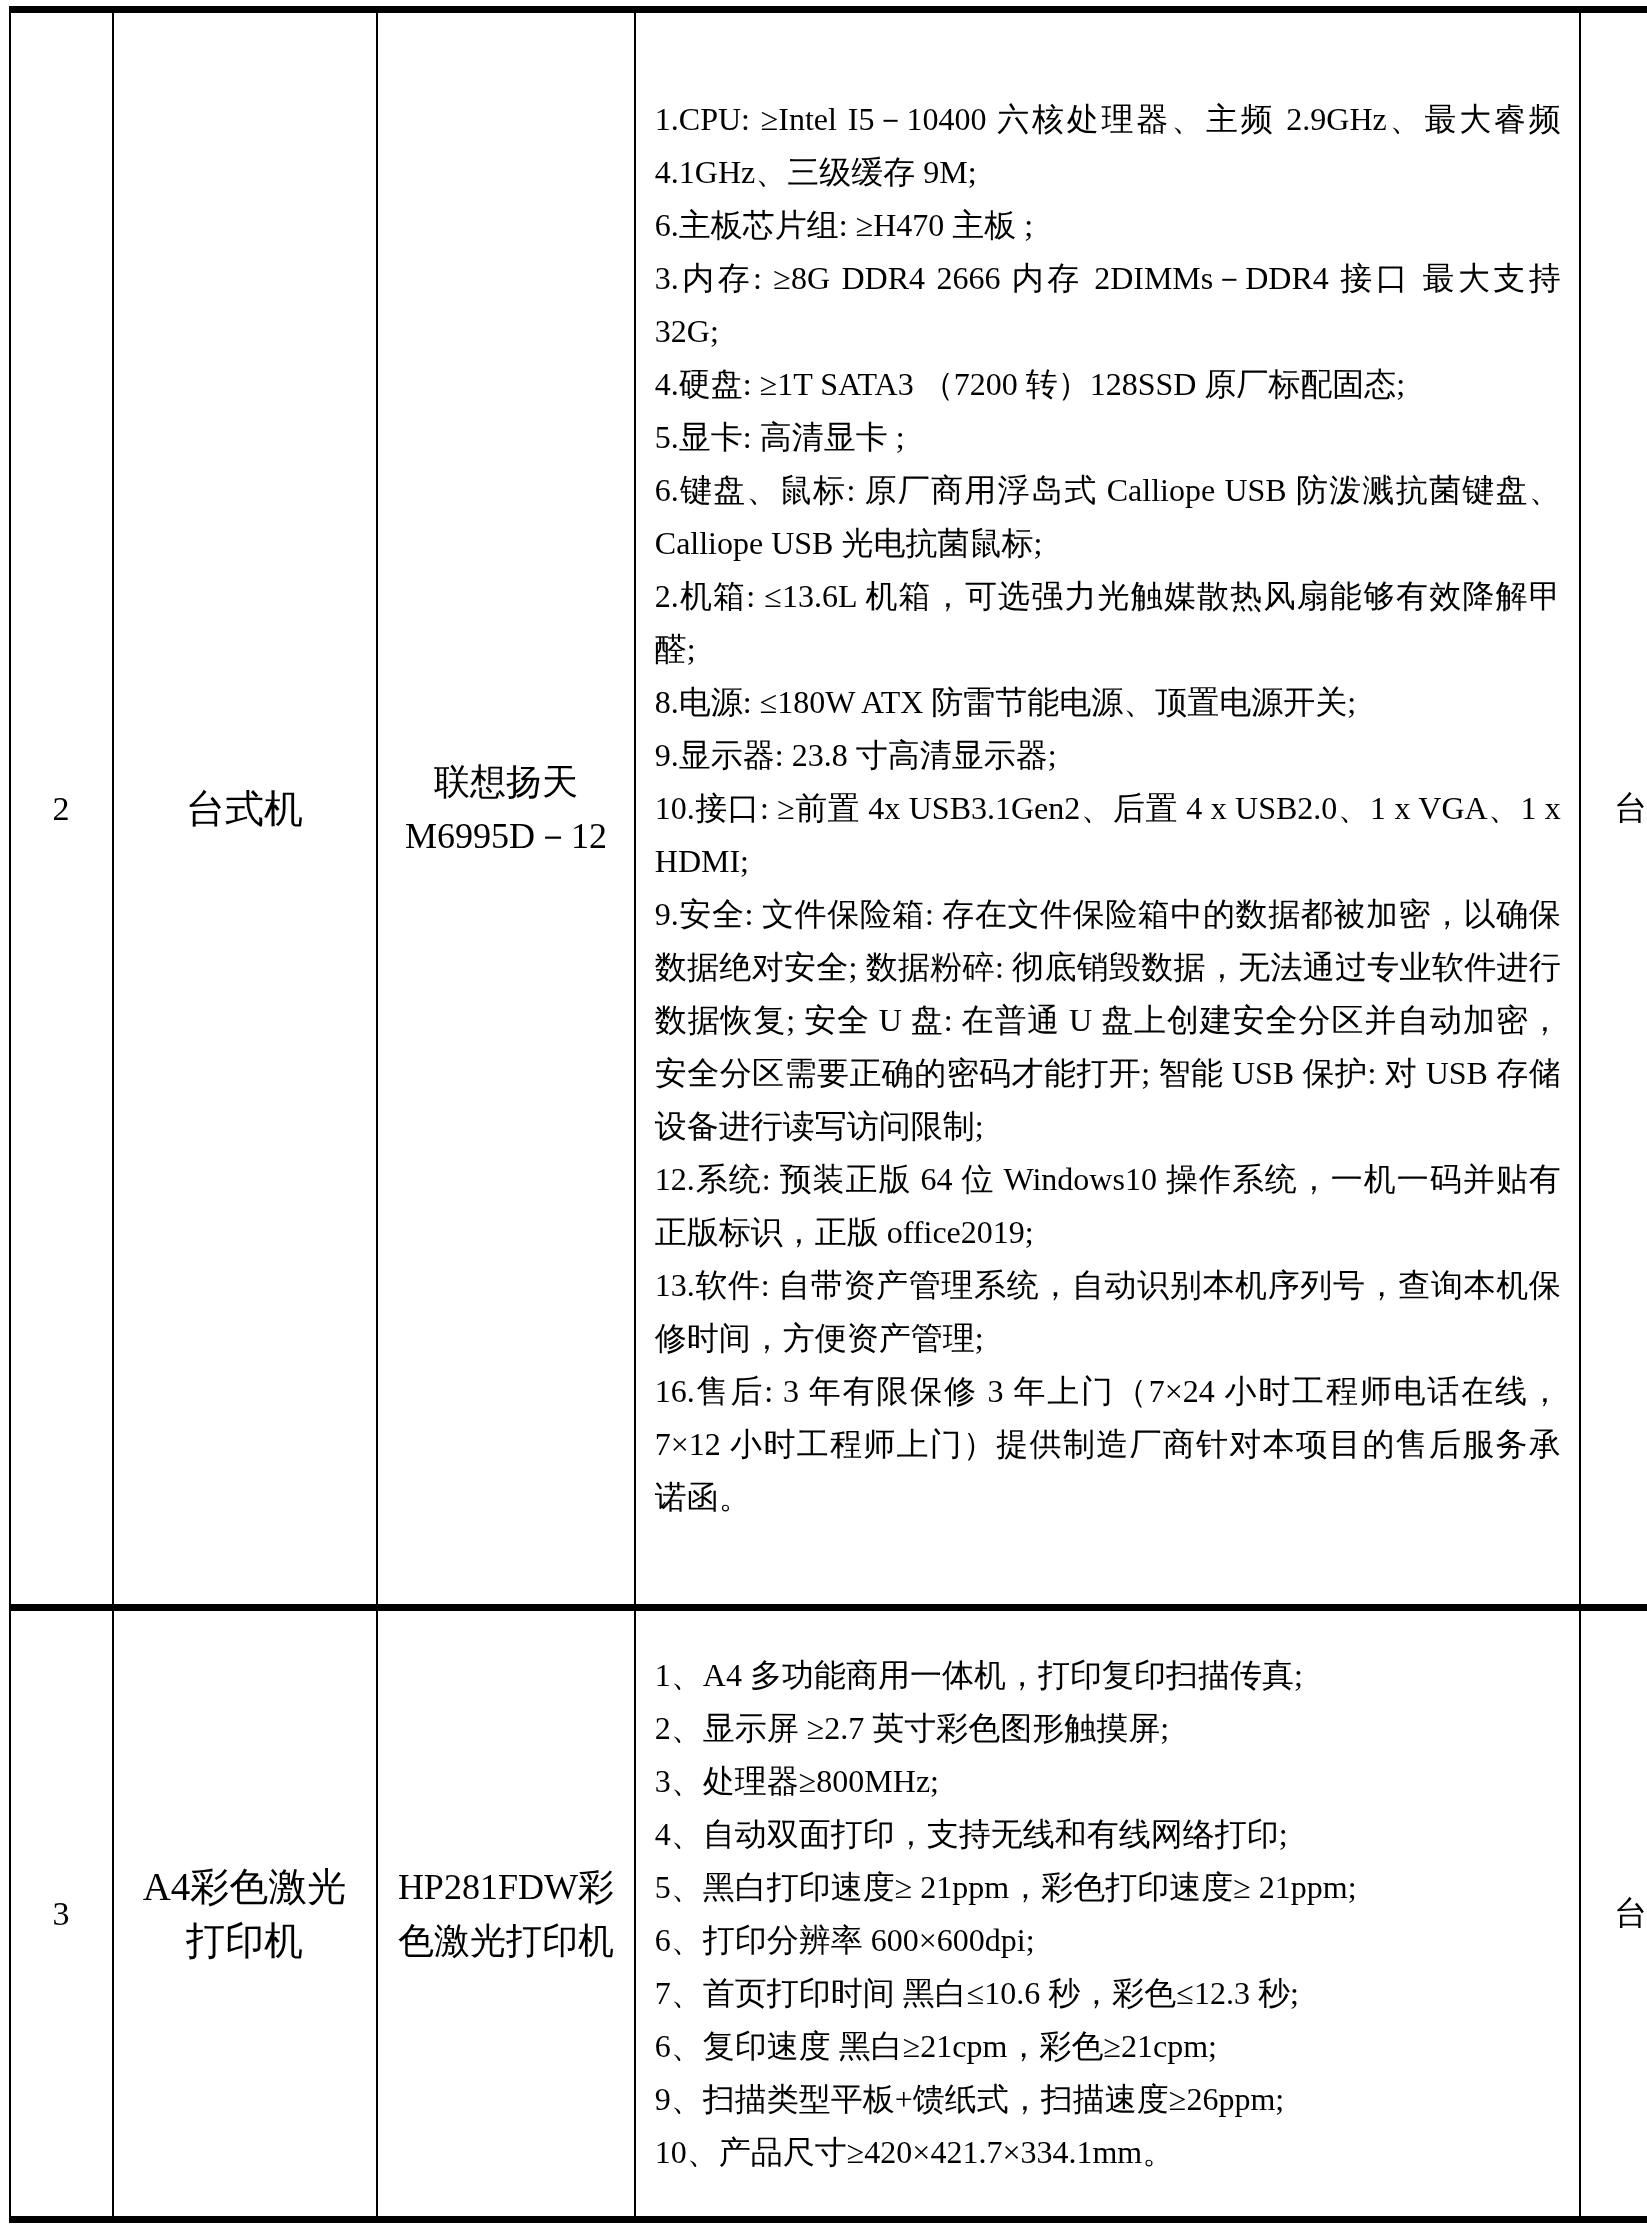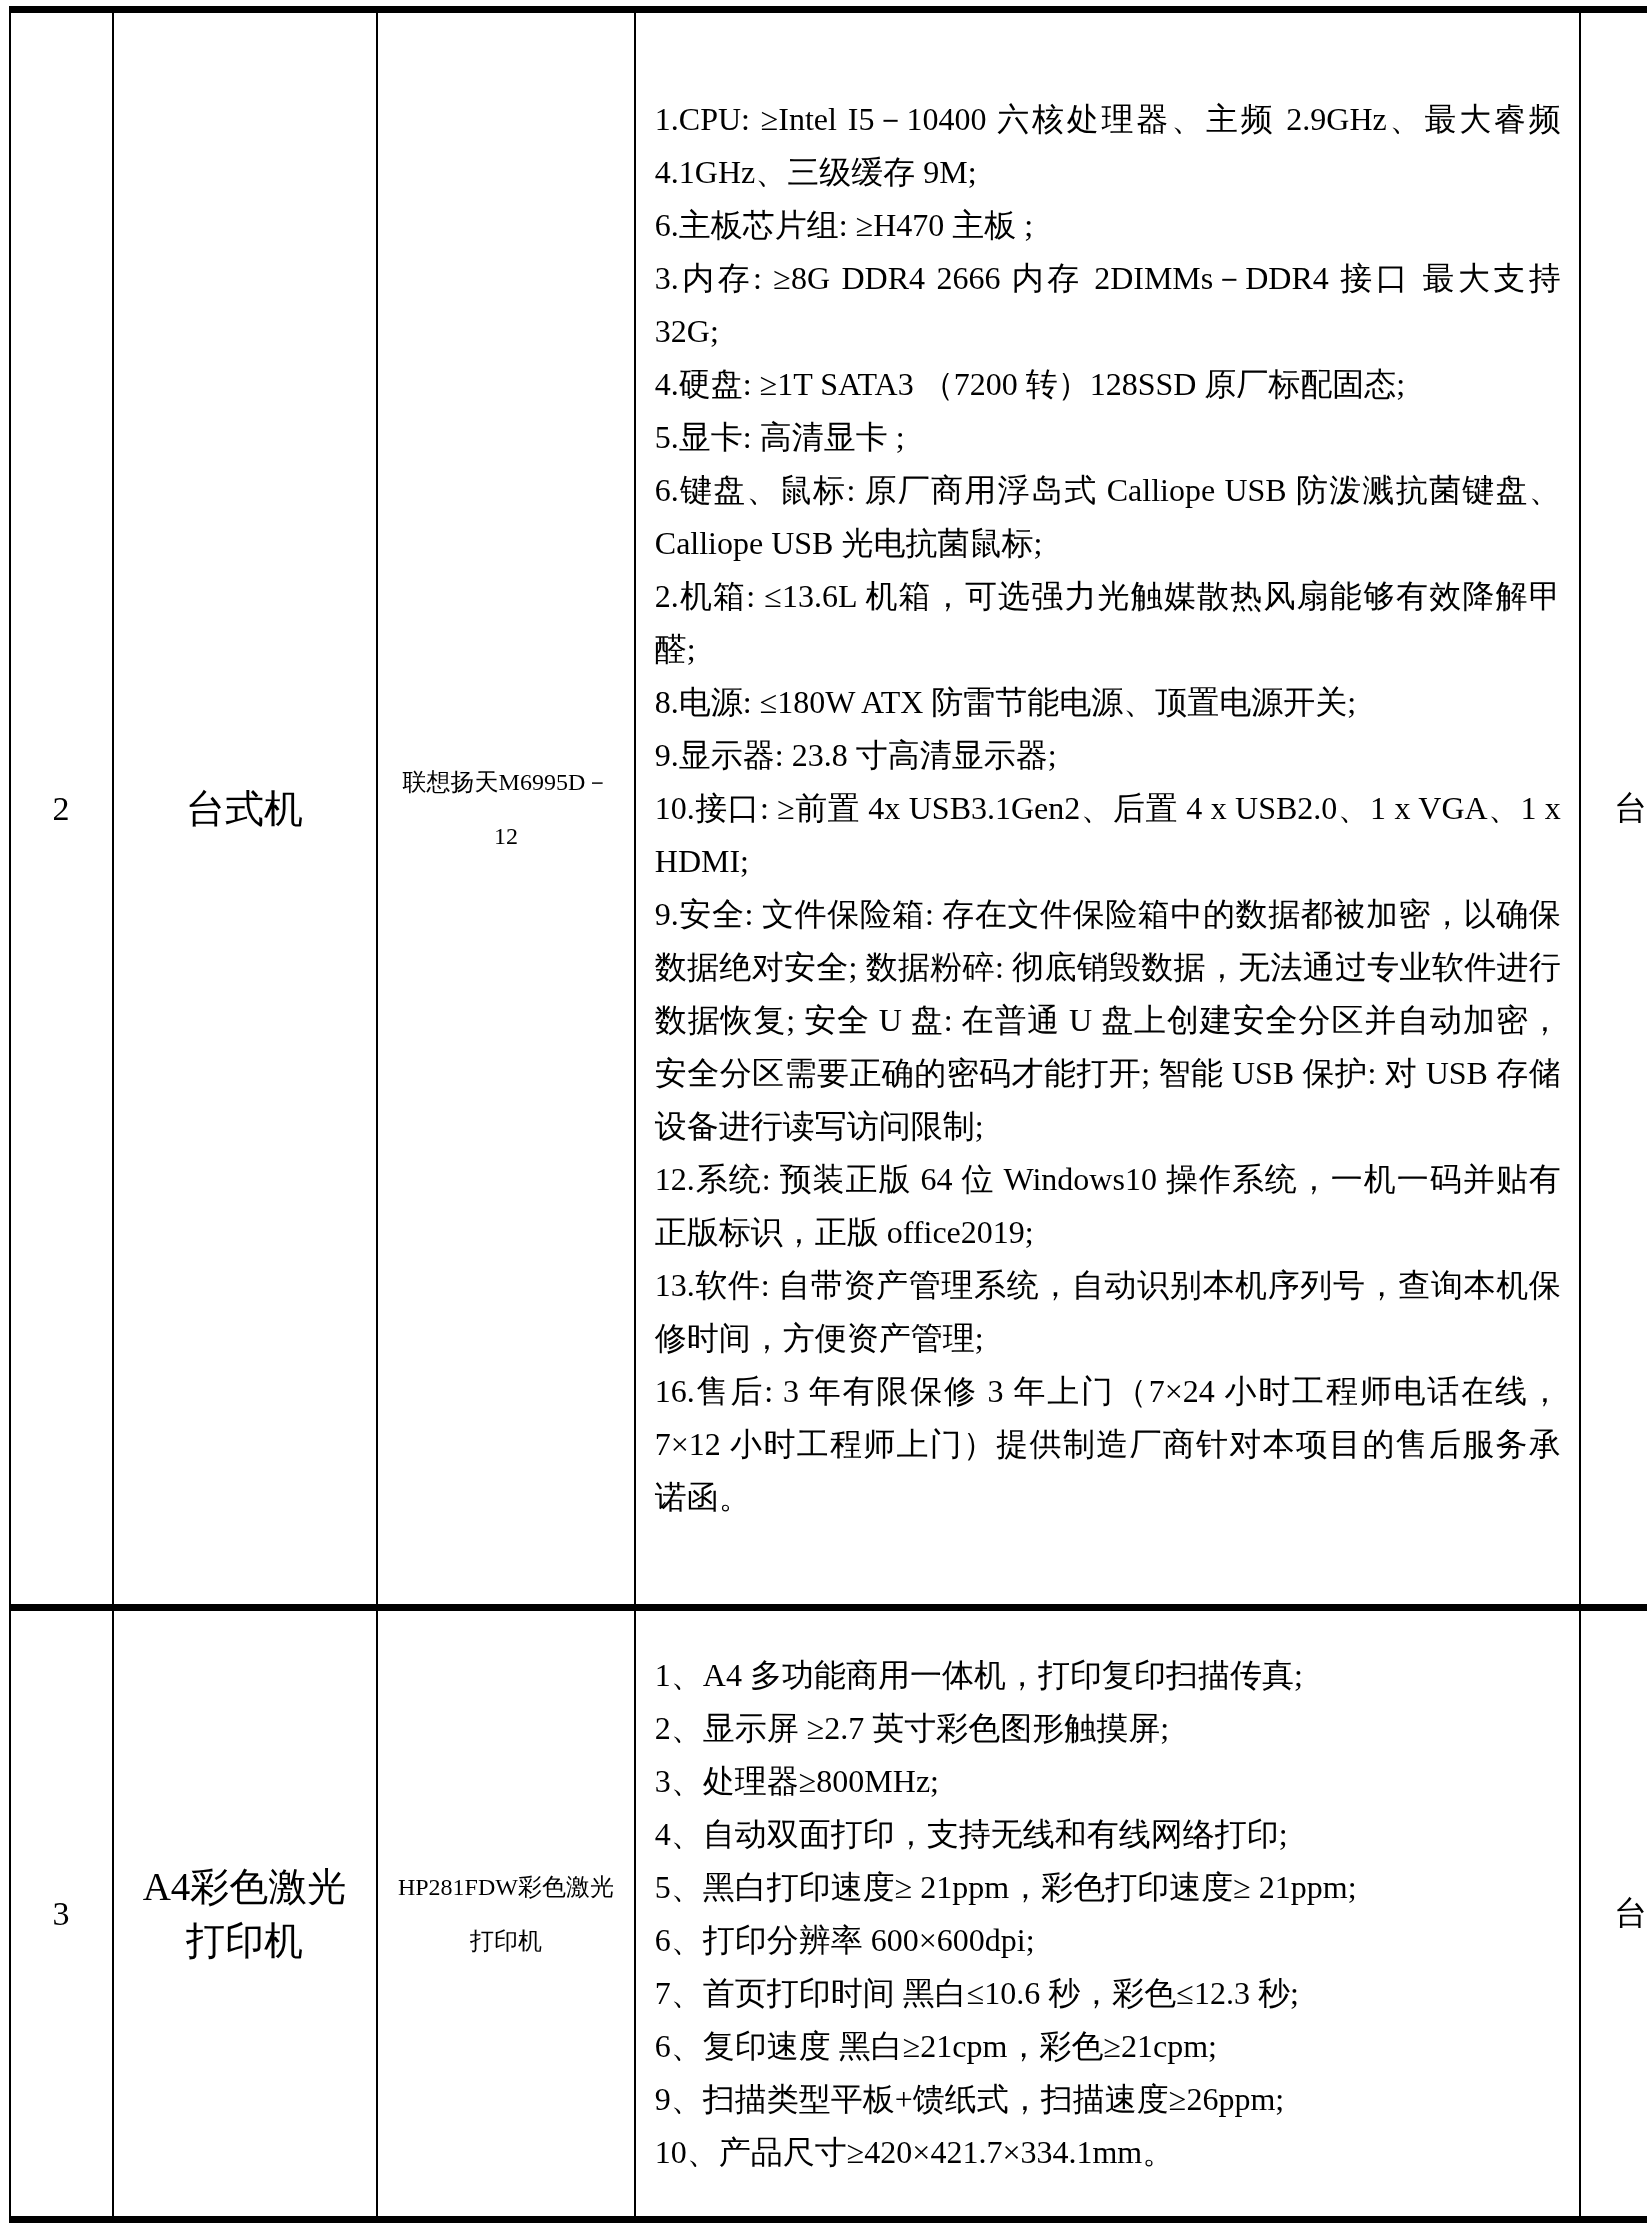--- a/index.html
+++ b/index.html
@@ -33,21 +33,21 @@
     height: 1598px;
     border-top: 7.7px solid #000000;
     border-bottom: 7px solid #000000;
   }
   tr.row-printer {
     height: 612px;
     border-bottom: 7.7px solid #000000;
   }
   td.c-no     { width: 99px; text-align: center; font-size: 34px; }
   td.c-name   { width: 216px; text-align: center; font-size: 39px; line-height: 54px; padding: 0 23px; }
-  td.c-model  { width: 226px; text-align: center; font-size: 24px; line-height: 54px; padding: 0 15.4px; }
+  td.c-model  { width: 226px; text-align: center; font-size: 36px; line-height: 54px; padding: 0 15.4px; }
   td.c-specs  { width: 906px; padding: 21.6px 18.5px; margin-left: 10px; }
   td.c-unit   { width: 97px; text-align: center; font-size: 33px; }
   .spec-line {
     margin: 0;
     font-size: 32px;
     line-height: 53px;
     text-align: justify;
     word-break: break-word;
   }
 </style>

